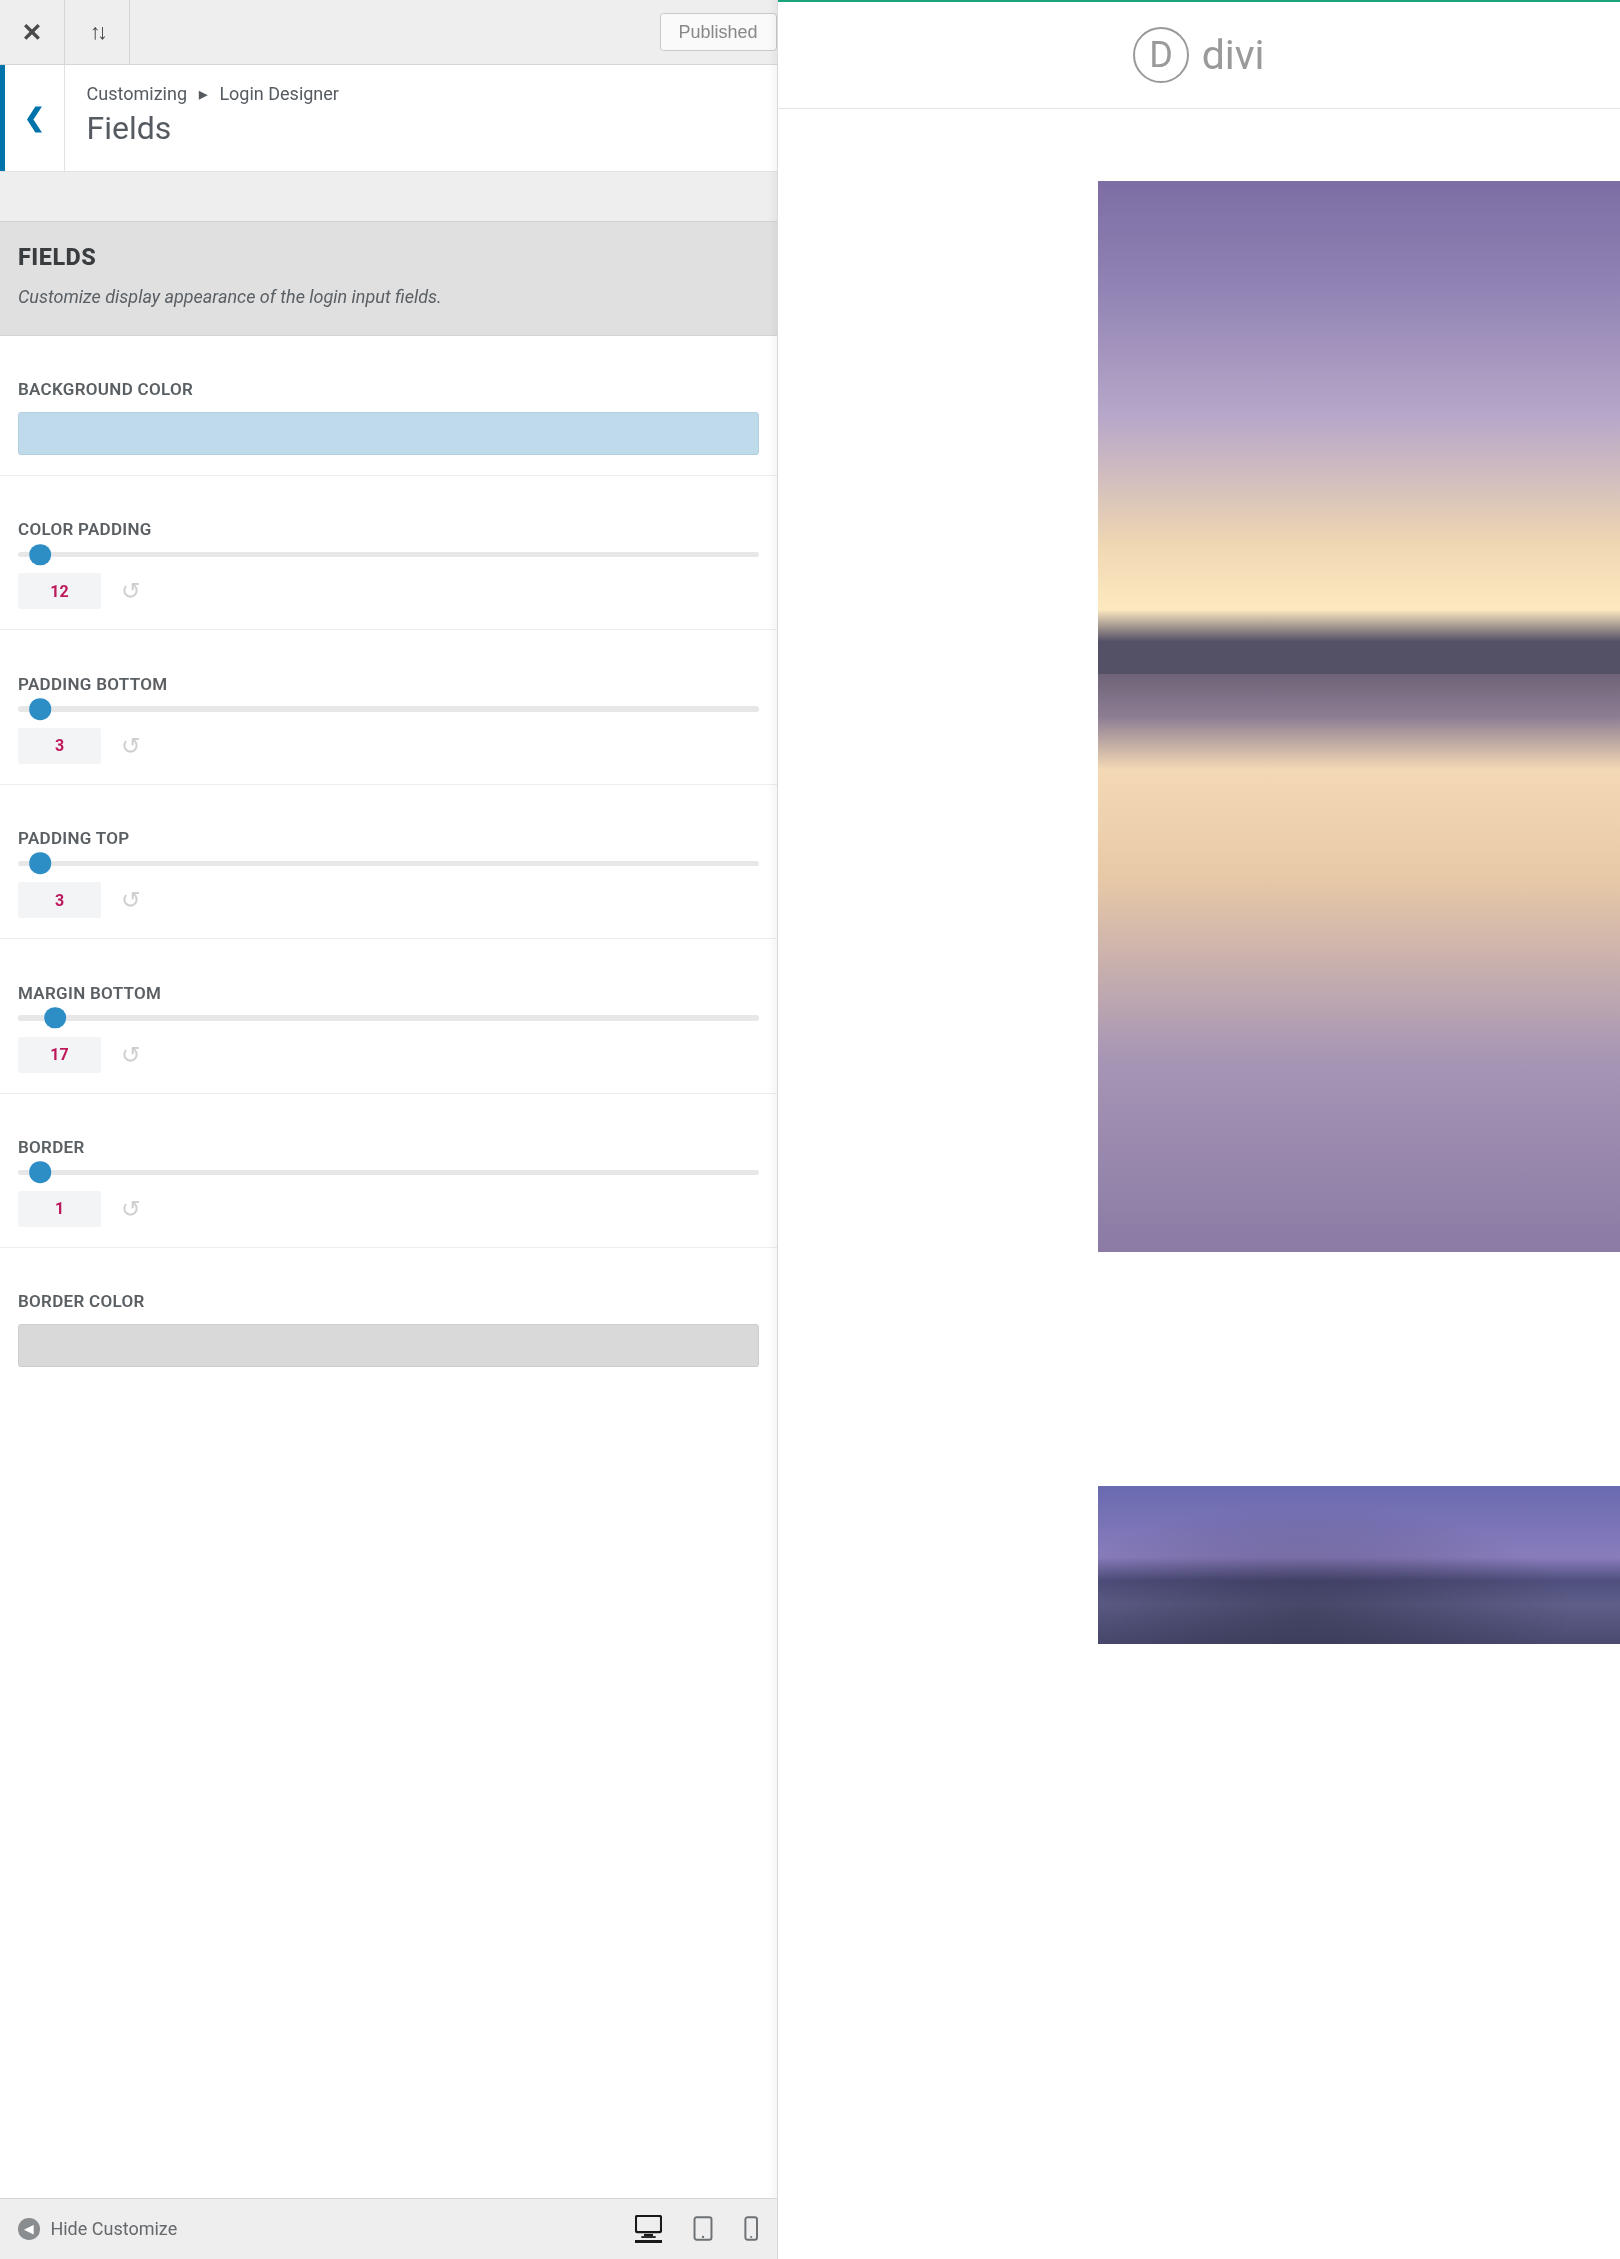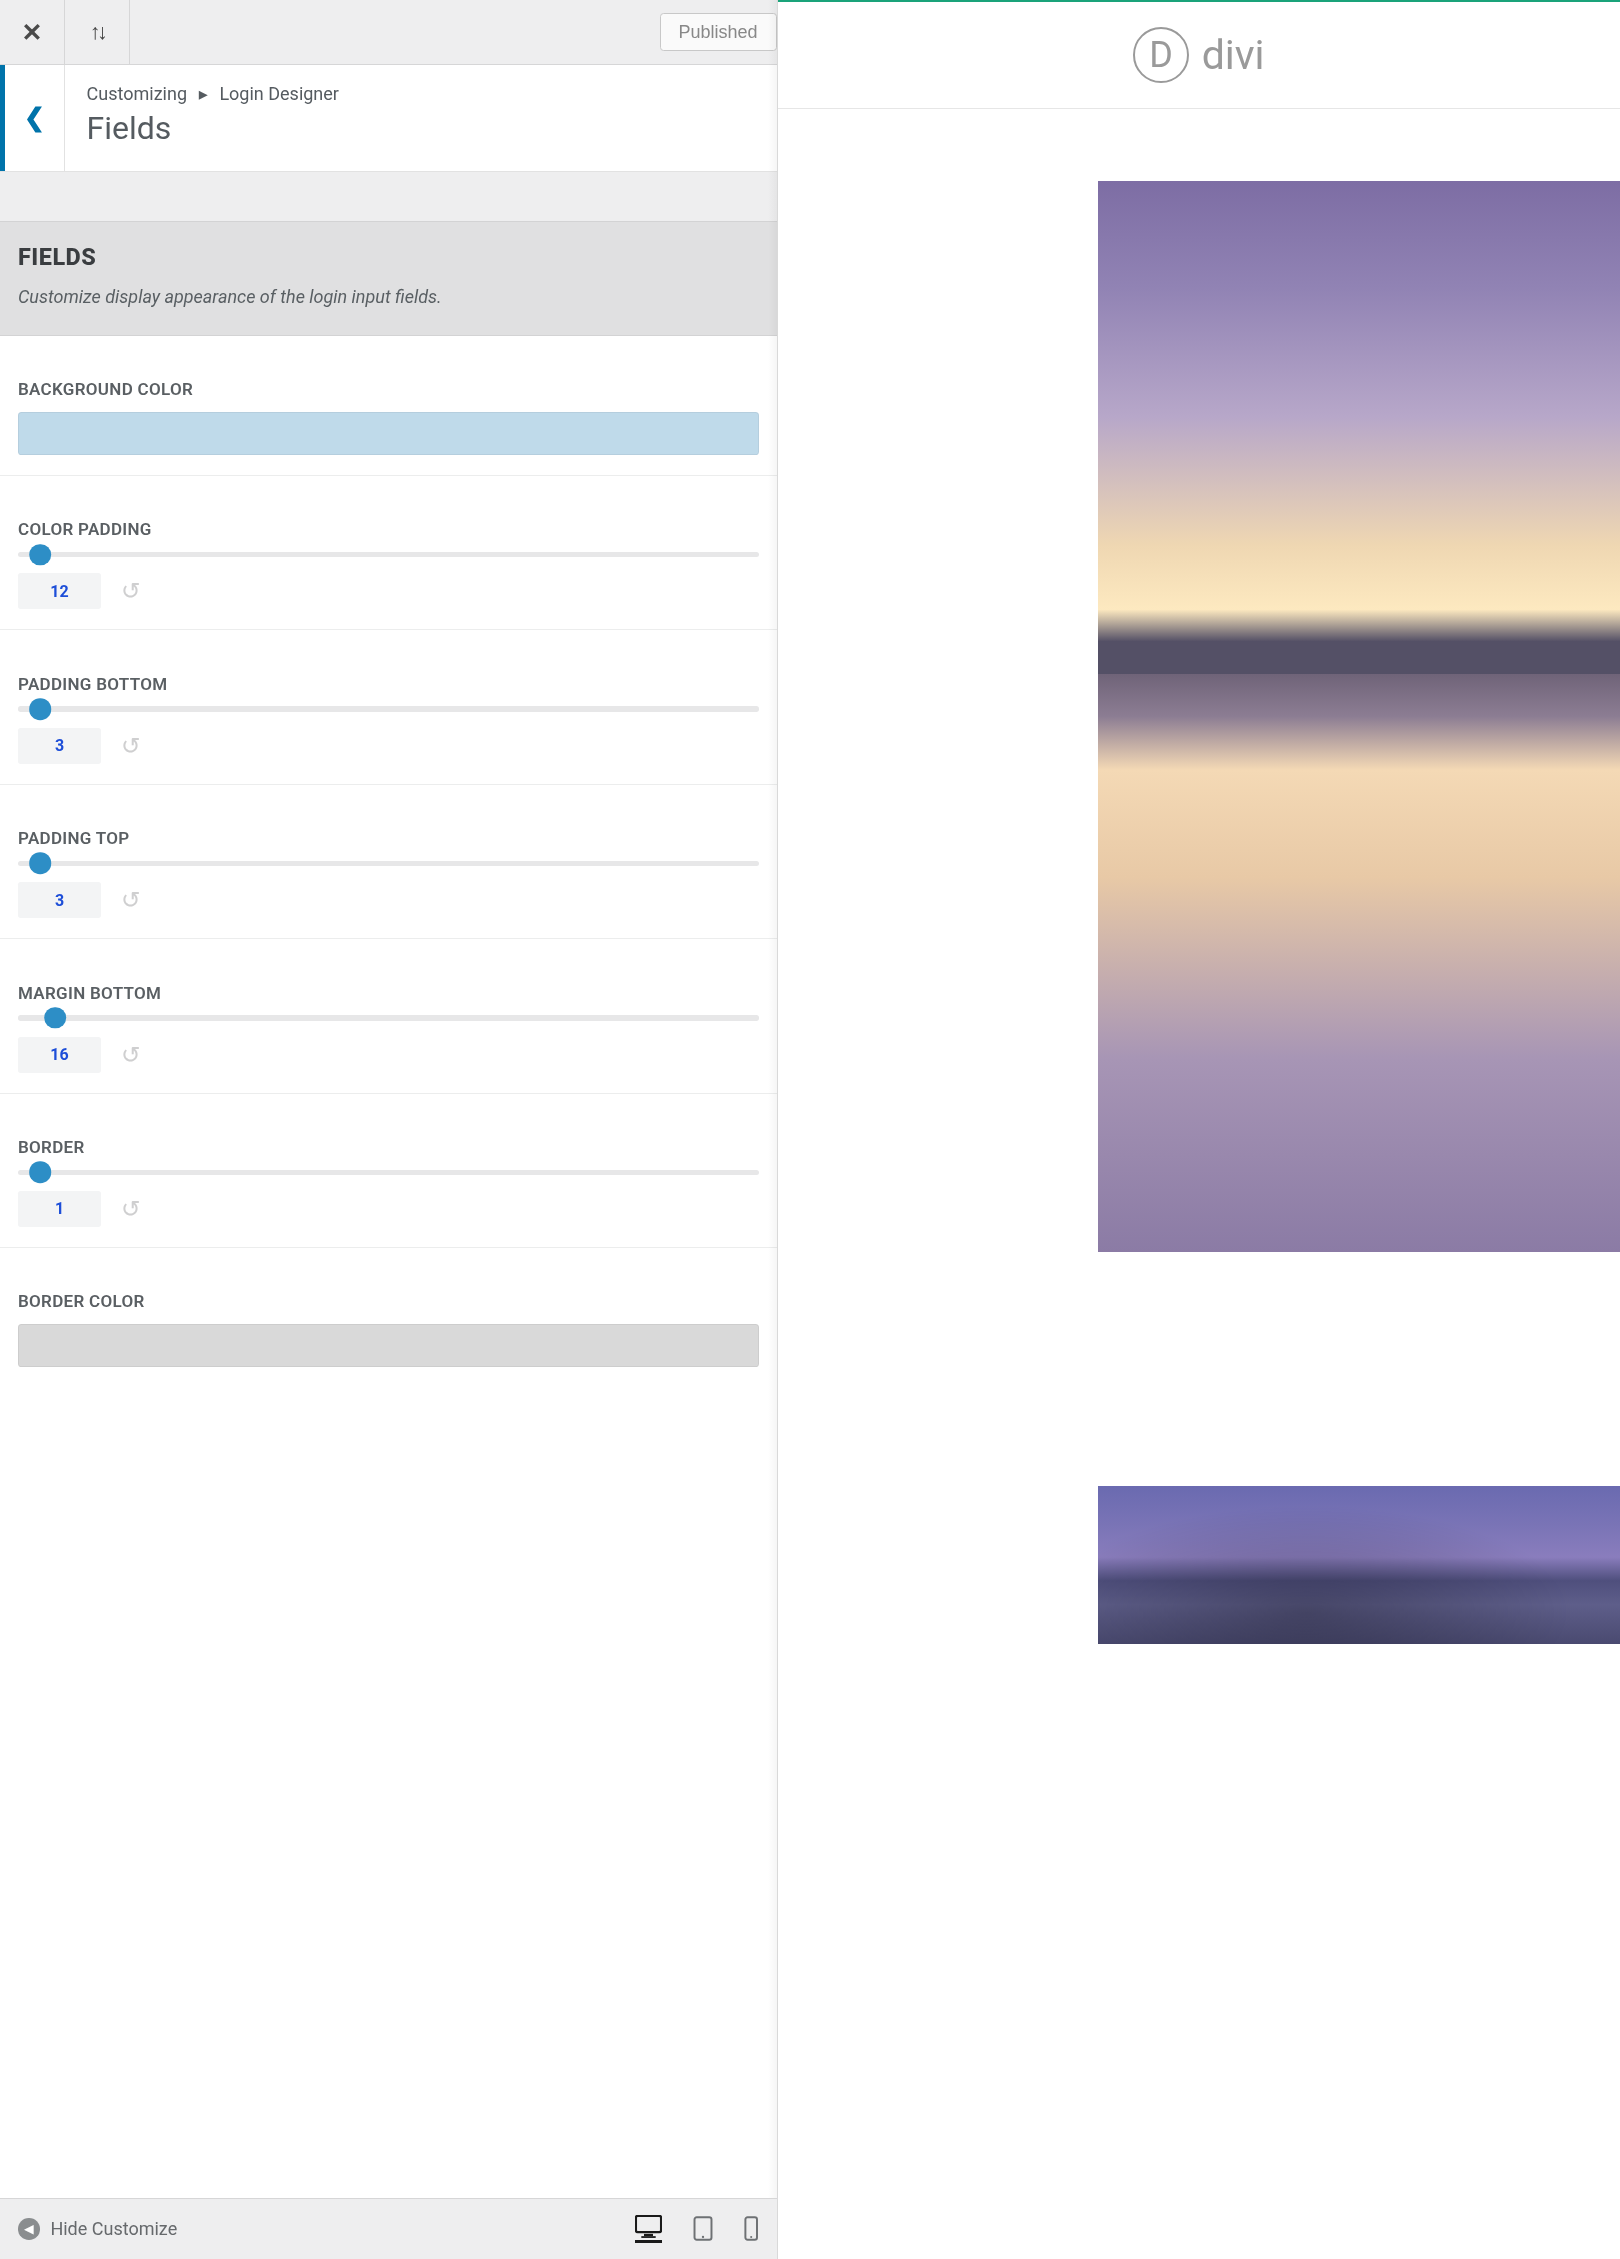--- a/index.html
+++ b/index.html
@@ -129,21 +129,21 @@
     border-radius: 50%;
   }
   .value-row { display: flex; align-items: center; gap: 20px; }
   .value-box {
     background: #f3f4f5;
     width: 83px;
     height: 36px;
     display: flex; align-items: center; justify-content: center;
     font-weight: 700;
     font-size: 16px;
-    color: #1d4ed8;
+    color: #be185d;
     border-radius: 2.7px;
   }
   .reset-icn { color: #cfcfd0; font-size: 23.4px; cursor: pointer; }
 
   
   .sidebar-footer {
     border-top: 0.9px solid #d6d6d7;
     background: #eeeeef;
     display: flex;
     align-items: center;
@@ -312,21 +312,21 @@
       </div>
     </div>
 
     <div class="control">
       <div class="control-label">MARGIN BOTTOM</div>
       <div class="slider-row">
         <div class="slider-track">
           <div class="slider-thumb" style="left:5%"></div>
         </div>
         <div class="value-row">
-          <div class="value-box">16</div>
+          <div class="value-box">17</div>
           <span class="reset-icn">↺</span>
         </div>
       </div>
     </div>
 
     <div class="control">
       <div class="control-label">BORDER</div>
       <div class="slider-row">
         <div class="slider-track">
           <div class="slider-thumb" style="left:3%"></div>

